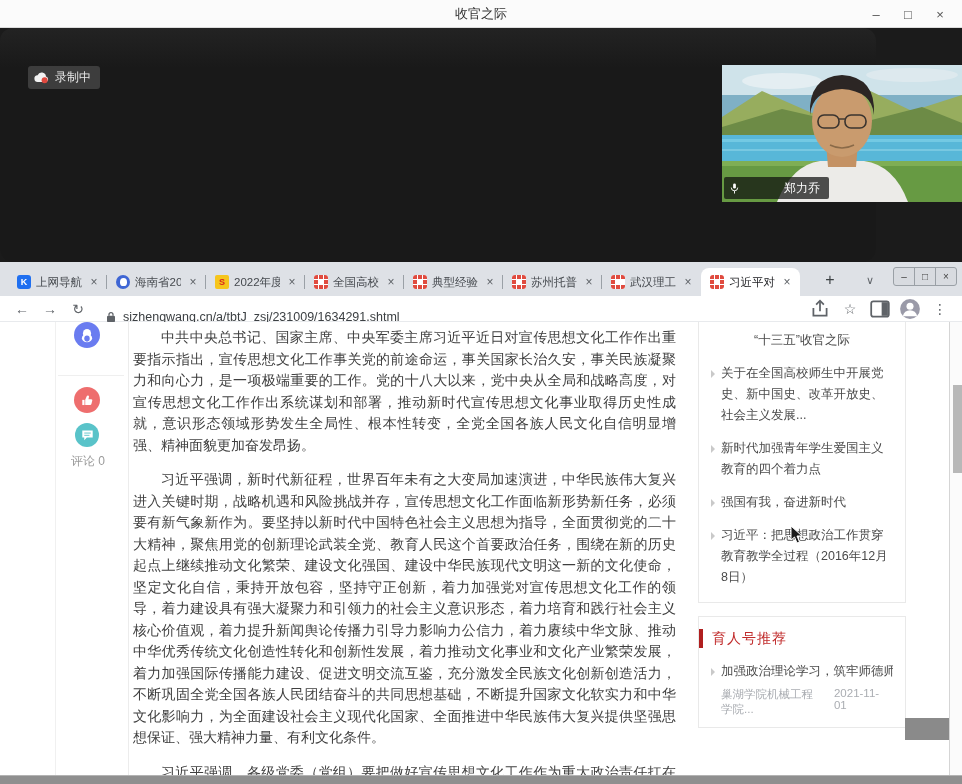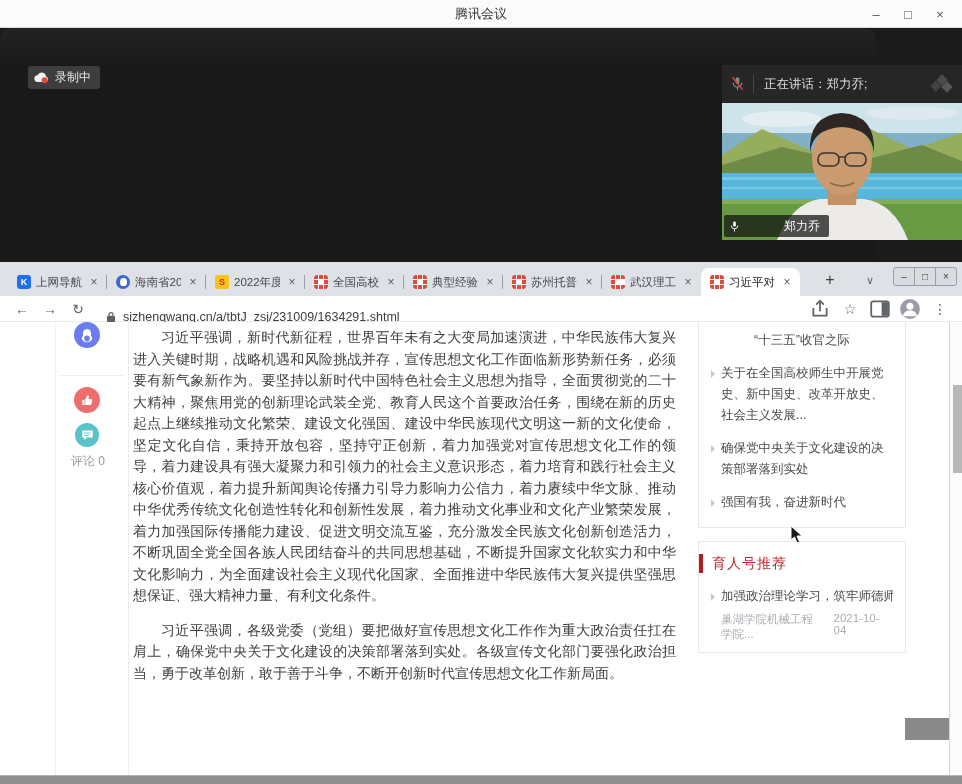--- a/index.html
+++ b/index.html
@@ -108,53 +108,38 @@
 
   .bottom-strip { position:absolute; left:0; top:775px; width:962px; height:9px;
     background:#8f8f8f; border-top:1px solid #b3b3b3; }
 </style>
 </head>
 <body>
 
 <div class="stage">
 
   <div class="titlebar">
-    <span class="title">腾讯会议</span>
+    <span class="title">收官之际</span>
     <div class="win-btns">
       <div class="win-btn">–</div>
       <div class="win-btn">□</div>
       <div class="win-btn">×</div>
     </div>
   </div>
 
   <div class="meet-body">
     <div class="rec-badge">
       <svg width="16" height="12" viewBox="0 0 16 12">
         <path d="M4 10 a3.4 3.4 0 0 1 -.4 -6.8 A4.4 4.4 0 0 1 12 4.4 A2.9 2.9 0 0 1 12 10 Z" fill="#f2f2f2"></path>
         <circle cx="10.6" cy="8.2" r="3" fill="#e0493f"></circle>
       </svg>
       <span>录制中</span>
     </div>
 
     <div class="speaker-panel">
-      <div class="speaker-bar">
-        <svg width="15" height="16" viewBox="0 0 24 26">
-          <rect x="9" y="2" width="6" height="11" rx="3" fill="#8a8a8a"></rect>
-          <path d="M5 11a7 7 0 0 0 14 0" fill="none" stroke="#8a8a8a" stroke-width="2"></path>
-          <line x1="12" y1="18" x2="12" y2="23" stroke="#8a8a8a" stroke-width="2"></line>
-          <line x1="4" y1="2" x2="20" y2="22" stroke="#d8453c" stroke-width="2.4"></line>
-        </svg>
-        <div class="vdiv"></div>
-        <span class="speak-text">正在讲话：郑力乔;</span>
-        <svg width="26" height="20" viewBox="0 0 26 20">
-          <rect x="10" y="2" width="8" height="8" transform="rotate(45 14 6)" fill="#4c4c4c"></rect>
-          <rect x="4" y="8" width="8" height="8" transform="rotate(45 8 12)" fill="#424242"></rect>
-          <rect x="15" y="9" width="8" height="8" transform="rotate(45 19 13)" fill="#575757"></rect>
-        </svg>
-      </div>
 
       <div class="video">
         <svg width="240" height="137" viewBox="0 0 240 137">
           <rect width="240" height="30" fill="#cfe3ea"></rect>
           <ellipse cx="60" cy="16" rx="40" ry="8" fill="#e4eef2"></ellipse>
           <ellipse cx="190" cy="10" rx="46" ry="7" fill="#dde9ee"></ellipse>
           <polygon points="0,52 40,26 90,48 140,22 190,46 240,30 240,70 0,70" fill="#97ad5e"></polygon>
           <polygon points="0,62 60,44 130,60 200,42 240,58 240,78 0,78" fill="#6d8b46"></polygon>
           <rect y="70" width="240" height="26" fill="#58b7d8"></rect>
           <rect y="74" width="240" height="3" fill="#7fd0e8" opacity="0.7"></rect>
@@ -350,56 +335,61 @@
       <div class="fab fab-cmt">
         <svg width="13" height="12" viewBox="0 0 20 18">
           <path d="M2 2 h16 v11 h-9 l-4 4 v-4 h-3 Z" fill="#fff"></path>
           <line x1="5" y1="6" x2="15" y2="6" stroke="#59c3c9" stroke-width="1.4"></line>
           <line x1="5" y1="9.5" x2="13" y2="9.5" stroke="#59c3c9" stroke-width="1.4"></line>
         </svg>
       </div>
       <div class="cmt-count">评论 0</div>
 
       <div class="article">
+        <p>中共中央总书记、国家主席、中央军委主席习近平近日对宣传思想文化工作作出重要指示指出，宣传思想文化工作事关党的前途命运，事关国家长治久安，事关民族凝聚力和向心力，是一项极端重要的工作。党的十八大以来，党中央从全局和战略高度，对宣传思想文化工作作出系统谋划和部署，推动新时代宣传思想文化事业取得历史性成就，意识形态领域形势发生全局性、根本性转变，全党全国各族人民文化自信明显增强、精神面貌更加奋发昂扬。</p>
         <p>习近平强调，新时代新征程，世界百年未有之大变局加速演进，中华民族伟大复兴进入关键时期，战略机遇和风险挑战并存，宣传思想文化工作面临新形势新任务，必须要有新气象新作为。要坚持以新时代中国特色社会主义思想为指导，全面贯彻党的二十大精神，聚焦用党的创新理论武装全党、教育人民这个首要政治任务，围绕在新的历史起点上继续推动文化繁荣、建设文化强国、建设中华民族现代文明这一新的文化使命，坚定文化自信，秉持开放包容，坚持守正创新，着力加强党对宣传思想文化工作的领导，着力建设具有强大凝聚力和引领力的社会主义意识形态，着力培育和践行社会主义核心价值观，着力提升新闻舆论传播力引导力影响力公信力，着力赓续中华文脉、推动中华优秀传统文化创造性转化和创新性发展，着力推动文化事业和文化产业繁荣发展，着力加强国际传播能力建设、促进文明交流互鉴，充分激发全民族文化创新创造活力，不断巩固全党全国各族人民团结奋斗的共同思想基础，不断提升国家文化软实力和中华文化影响力，为全面建设社会主义现代化国家、全面推进中华民族伟大复兴提供坚强思想保证、强大精神力量、有利文化条件。</p>
         <p>习近平强调，各级党委（党组）要把做好宣传思想文化工作作为重大政治责任扛在肩上，确保党中央关于文化建设的决策部署落到实处。各级宣传文化部门要强化政治担当，勇于改革创新，敢于善于斗争，不断开创新时代宣传思想文化工作新局面。</p>
       </div>
 
       <div class="sidebar">
         <div class="sb-box first">
           <div class="rel-item cont">
             <span>“十三五”收官之际</span>
           </div>
           <div class="rel-item">
             <span class="tri"></span>
             <span>关于在全国高校师生中开展党史、新中国史、改革开放史、社会主义发展...</span>
           </div>
           <div class="rel-item">
             <span class="tri"></span>
-            <span>确保党中央关于文化建设的决策部署落到实处</span>
+            <span>新时代加强青年学生爱国主义教育的四个着力点</span>
           </div>
           <div class="rel-item">
             <span class="tri"></span>
             <span>强国有我，奋进新时代</span>
+          </div>
+          <div class="rel-item">
+            <span class="tri"></span>
+            <span>习近平：把思想政治工作贯穿教育教学全过程（2016年12月8日）</span>
           </div>
         </div>
 
         <div class="sb-box second">
           <div class="rec-title-row">
             <span class="rec-bar"></span>
             <span class="rec-title">育人号推荐</span>
           </div>
           <div class="rec-item">
             <div class="line1">
                 <span class="tri"></span>
                 <span>加强政治理论学习，筑牢师德师风底线</span>
               </div>
             <div class="line2">
                 <span>巢湖学院机械工程学院...</span>
-                <span>2021-10-04</span>
+                <span>2021-11-01</span>
               </div>
           </div>
 
         </div>
       </div>
 
       <div class="greybox"></div>
 
       <div class="pg-scroll">
         <div class="pg-thumb"></div>

